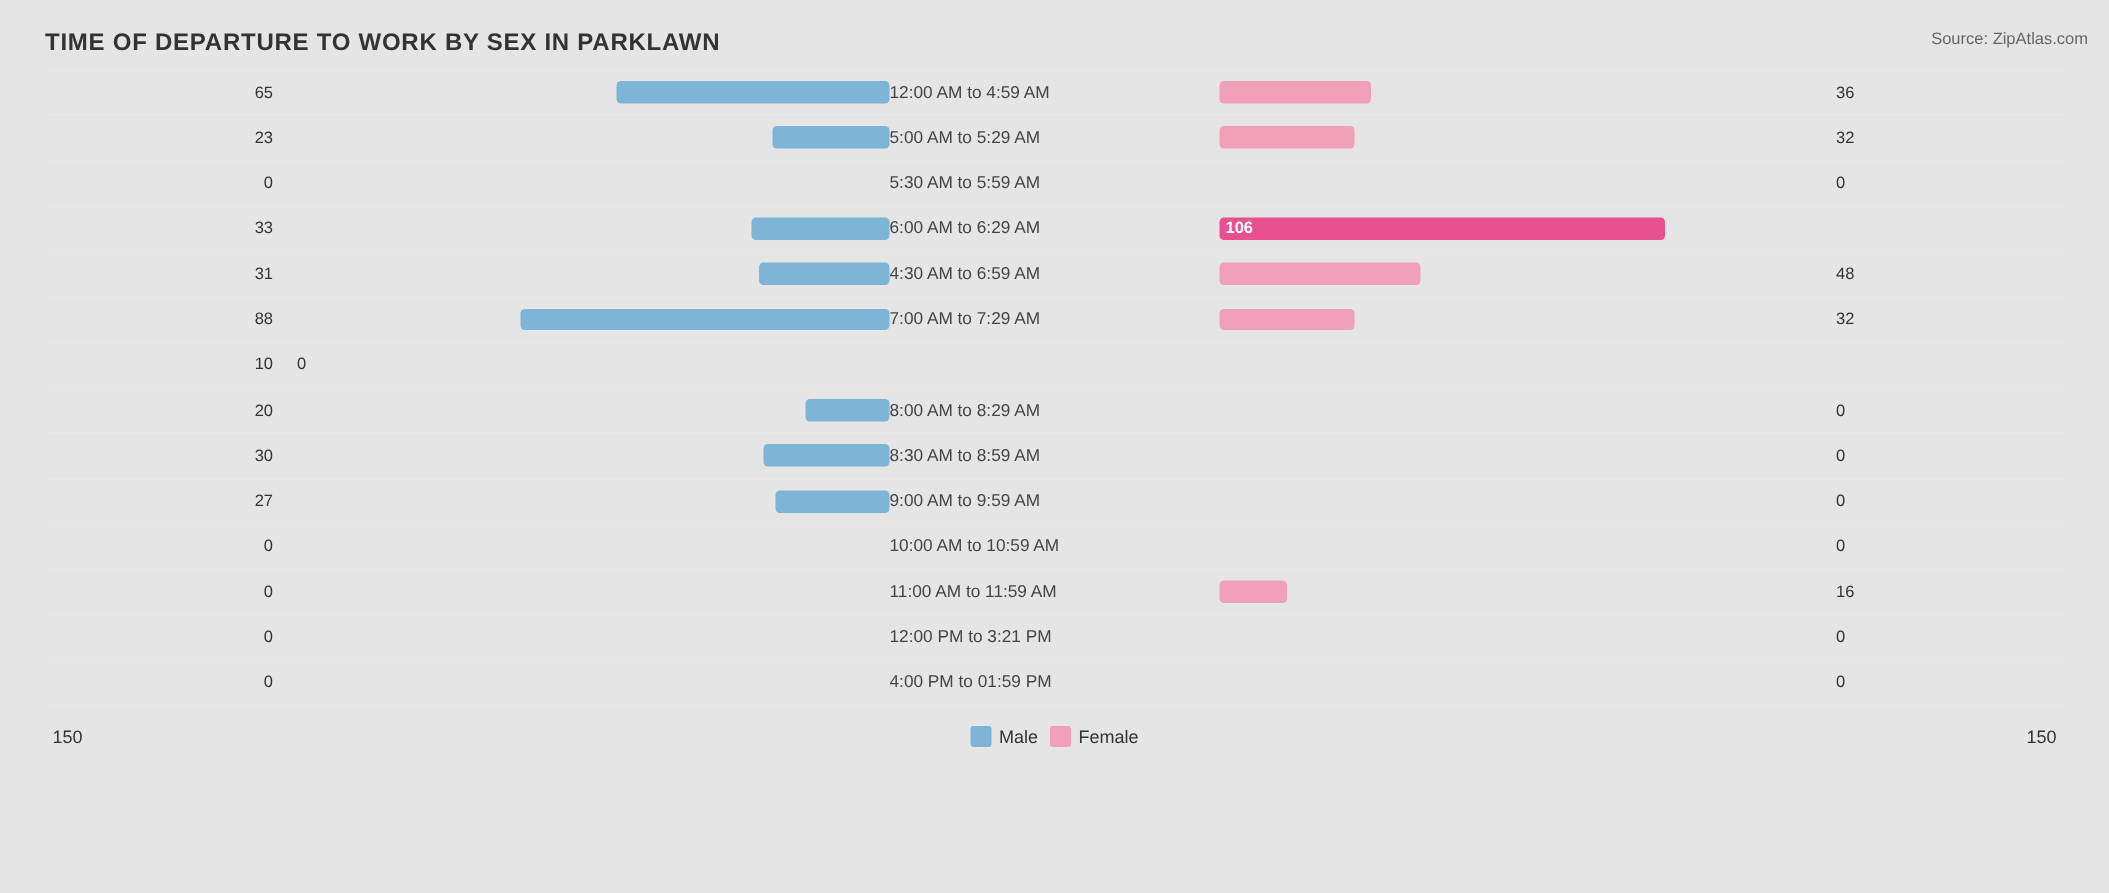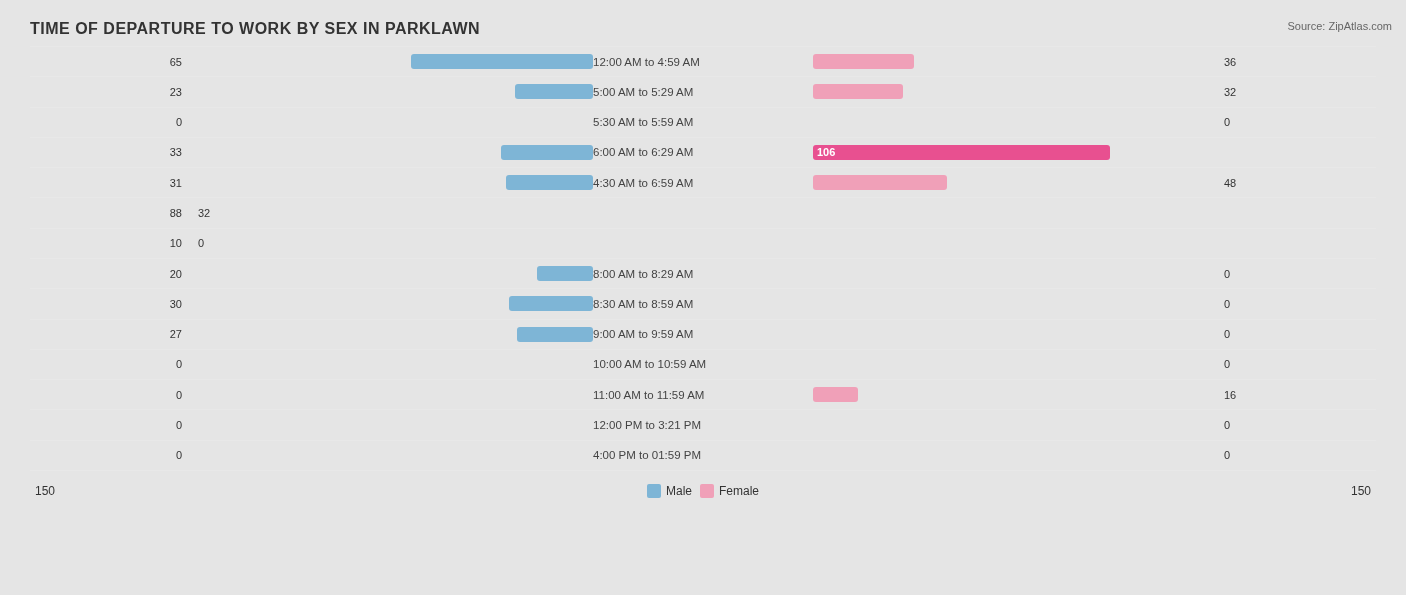--- a/index.html
+++ b/index.html
@@ -281,20 +281,29 @@
       </div>
     </div>
     <div class="right-section">
       <span class="value-right">48</span>
     </div>
   </div>
         <div class="bar-row">
     <div class="left-section">
       <span class="value-left">88</span>
     </div>
+    <div class="bars-area">
+      <div class="left-bars">
+        <div class="bar-male" style="width:246.4px;"></div>
+      </div>
+      <div class="center-label">7:00 AM to 7:29 AM</div>
+      <div class="right-bars">
+        <div class="bar-female" style="width:89.60000000000001px; display:flex; align-items:center;"></div>
+      </div>
+    </div>
     <div class="right-section">
       <span class="value-right">32</span>
     </div>
   </div>
         <div class="bar-row">
     <div class="left-section">
       <span class="value-left">10</span>
     </div>
     <div class="right-section">
       <span class="value-right">0</span>

